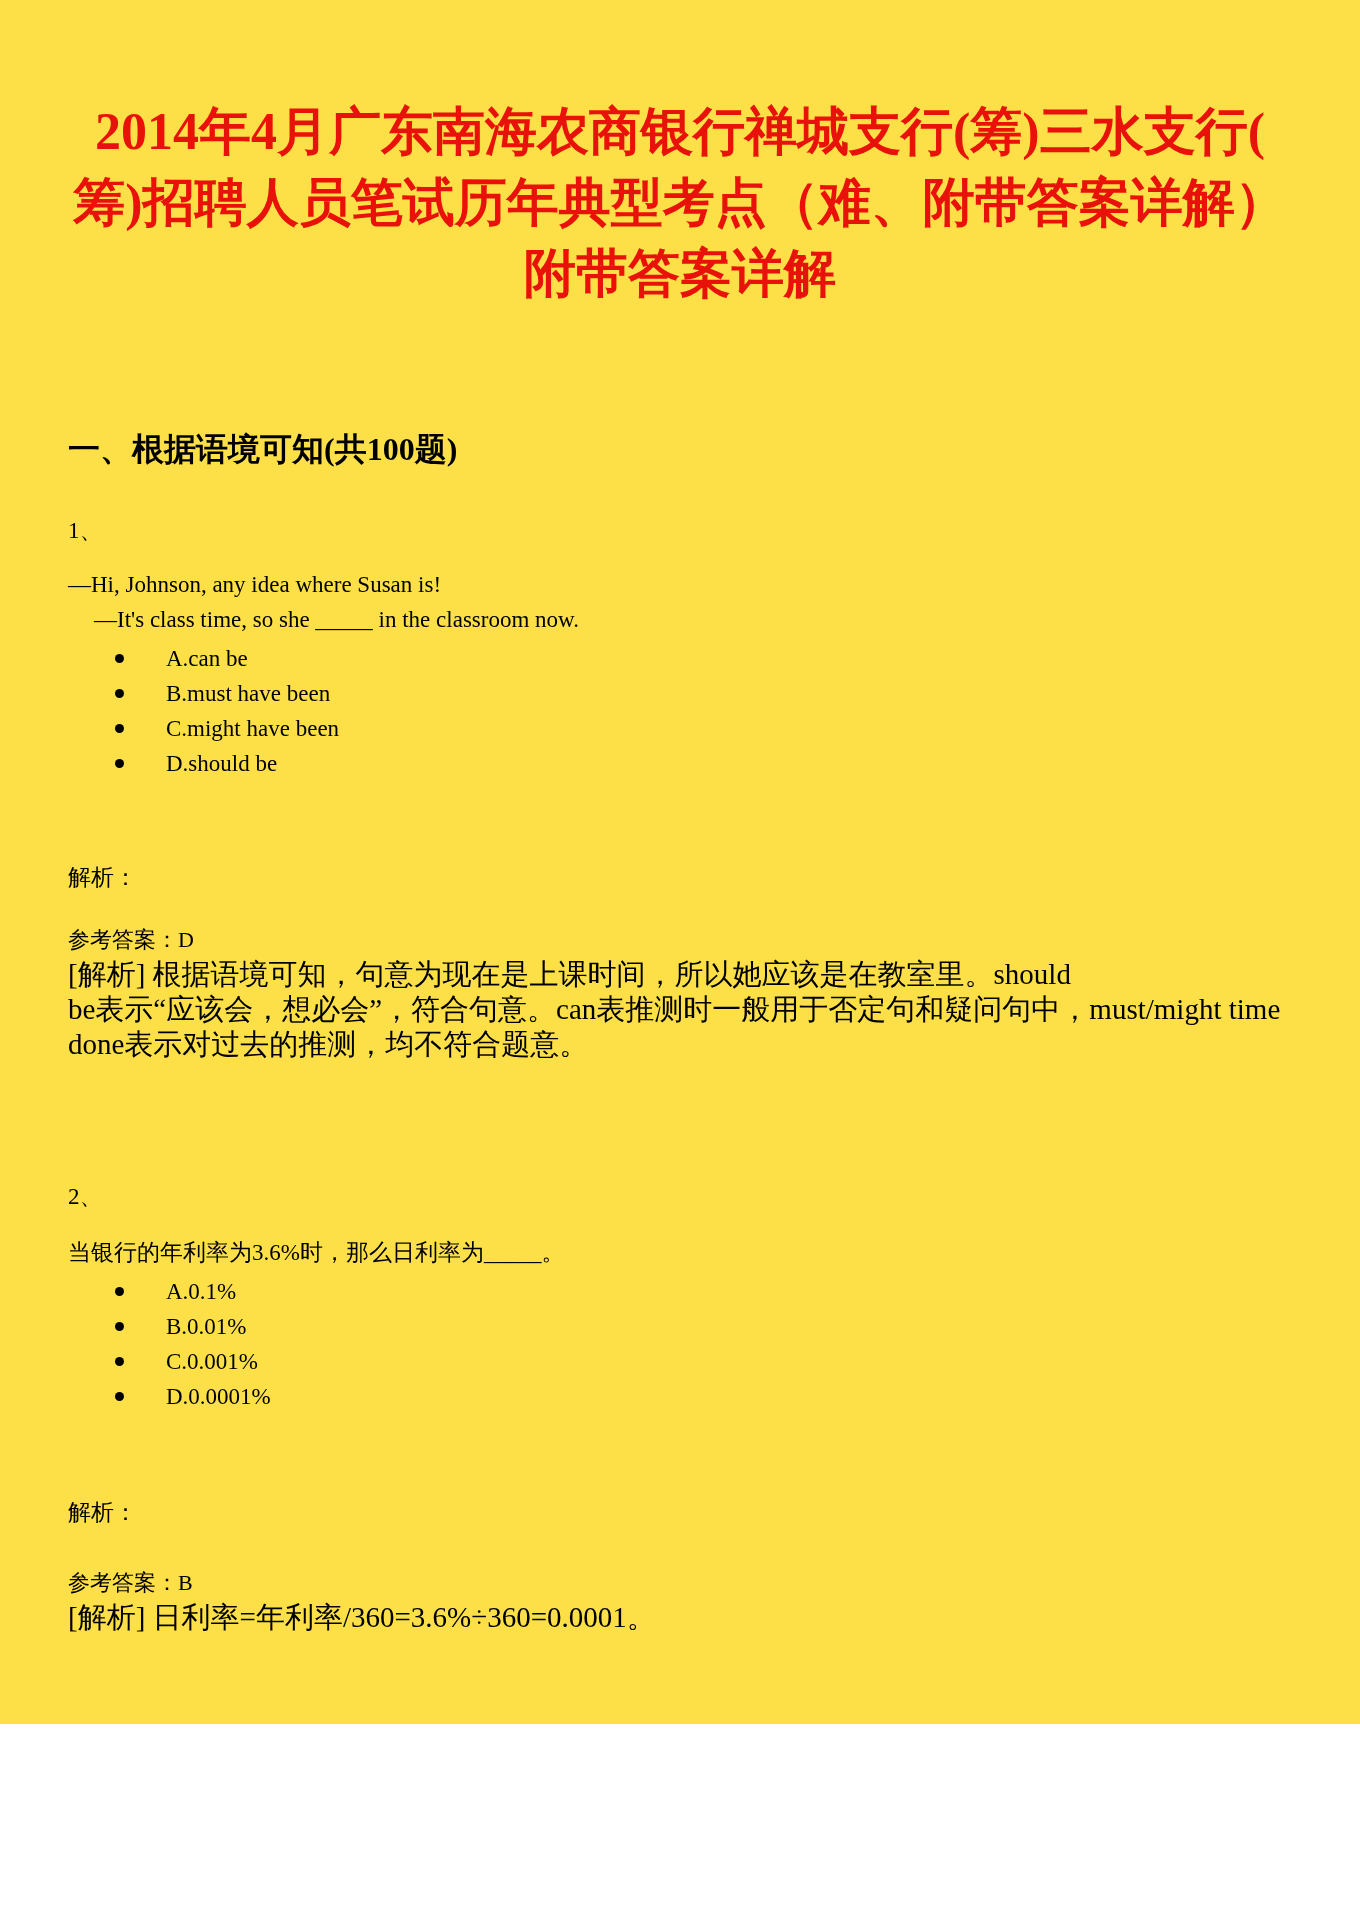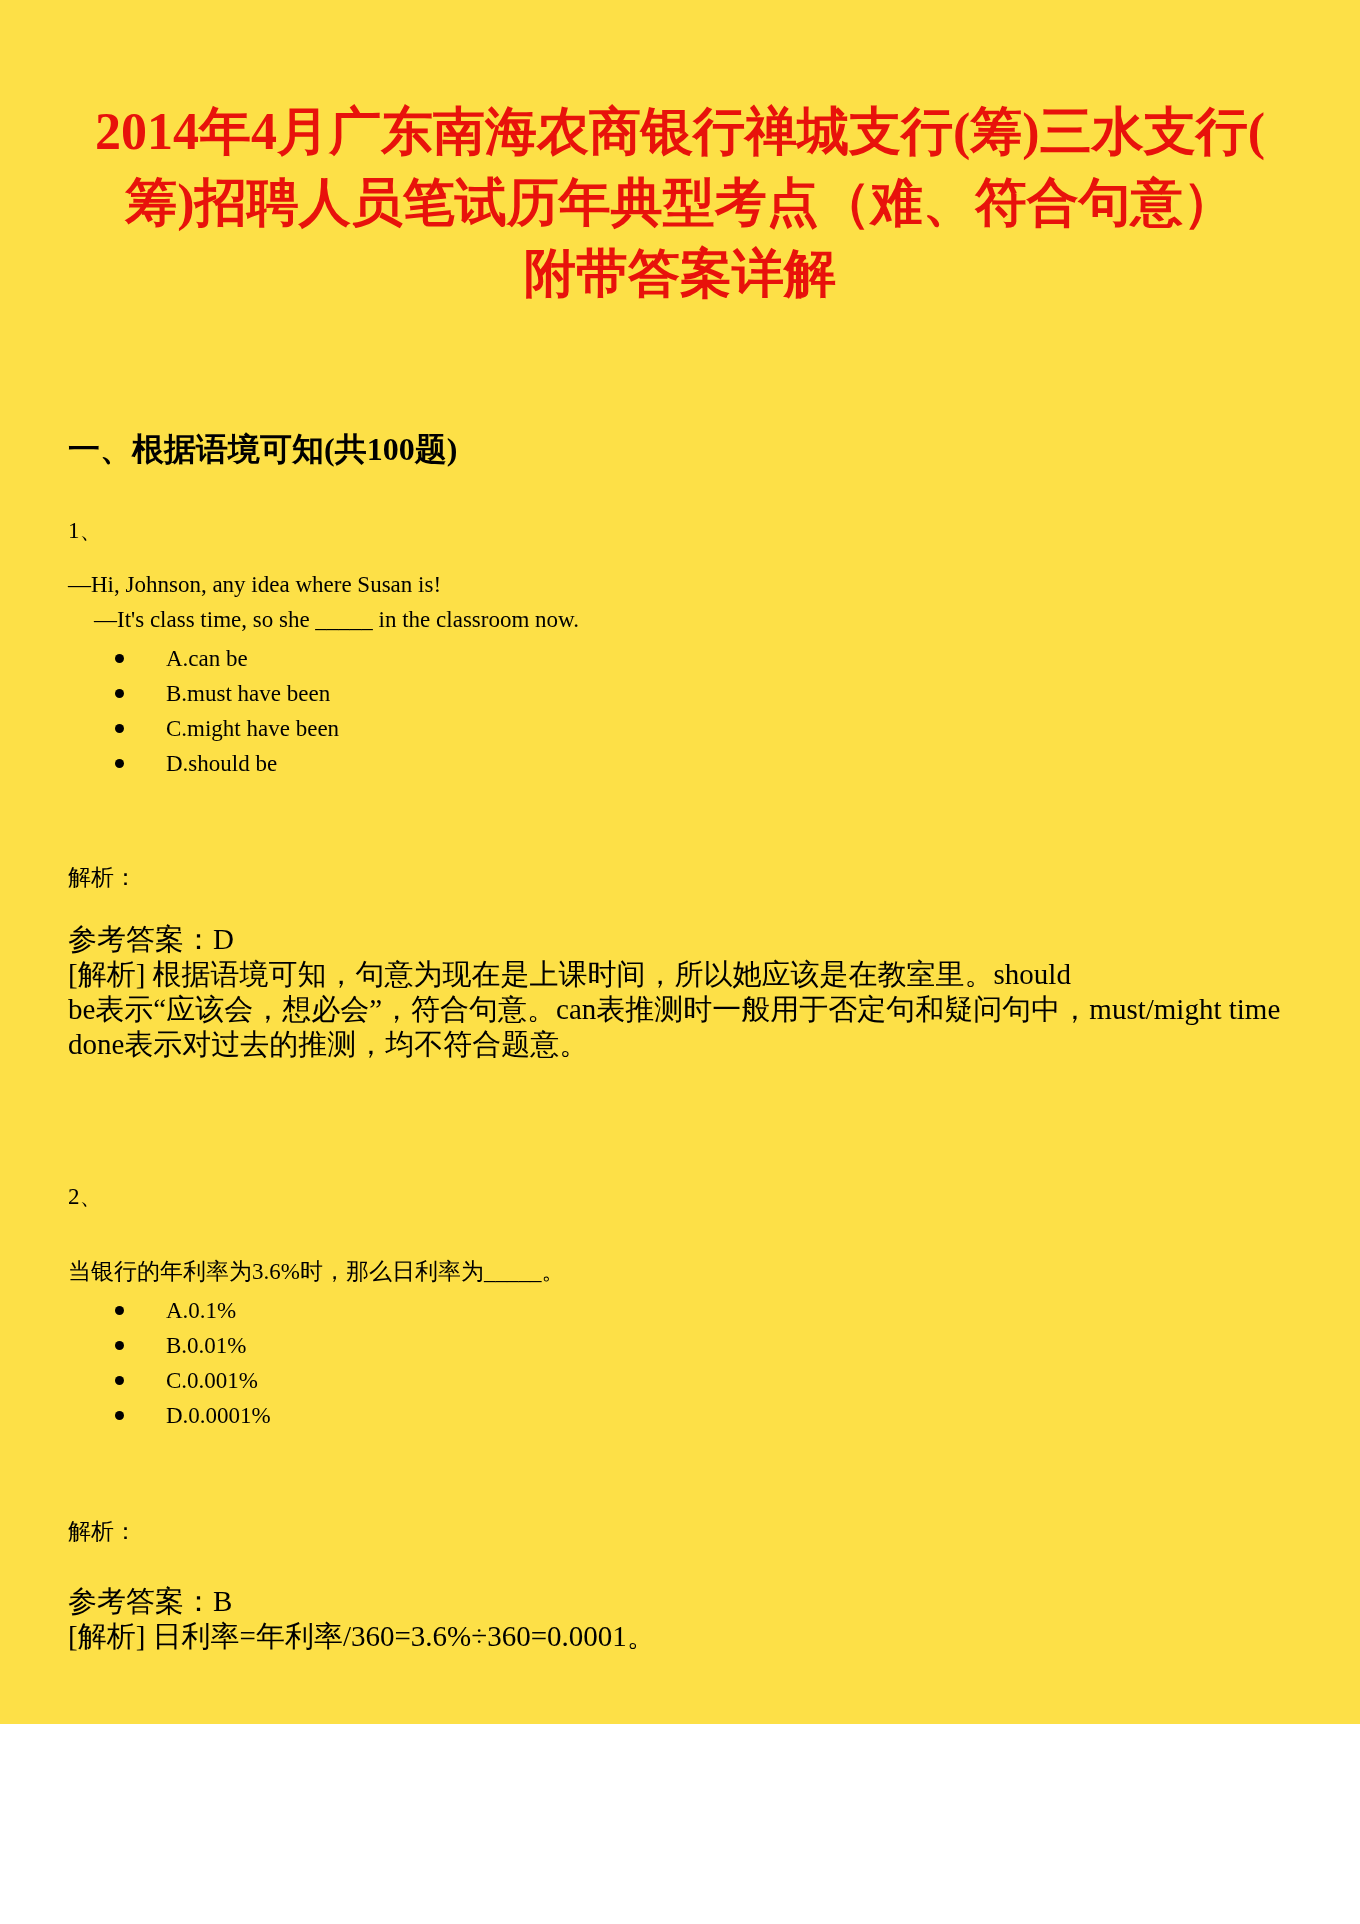--- a/index.html
+++ b/index.html
@@ -33,21 +33,21 @@
   }
   .qnum.q1{margin-top:45px;}
   .qnum.q2{margin-top:120px;}
   .qnum.q3{margin-top:114px;}
   .stem{
     margin-top:21px;
     font-size:23px;
     line-height:35px;
   }
   .stem .indent{padding-left:26px;}
-  .stem.q2{margin-top:42px;}
+  .stem.q2{margin-top:23px;}
   .options{margin-top:4px;}
   .options.q2{}
   .opt{
     display:flex;
     align-items:flex-start;
     font-size:23px;
     line-height:35px;
   }
   .bullet{
     flex:0 0 auto;
@@ -57,39 +57,39 @@
     background:#000000;
     margin:13px 42px 0 47px;
   }
   .analysis-label{
     font-size:23px;
     line-height:30px;
   }
   .analysis-label.q1{margin-top:82px;}
   .analysis-label.q2{margin-top:84px;}
   .answer-line{
-    font-size:29px;
+    font-size:22px;
     line-height:35px;
   }
   .answer-line.q1{margin-top:29px;}
   .answer-line.q2{margin-top:37px;}
   .expl{
     font-size:29px;
     line-height:35px;
     white-space:nowrap;
   }
 </style>
 </head>
 <body>
 
 <div class="page">
 
   <div class="title">
     <div>2014年4月广东南海农商银行禅城支行(筹)三水支行(</div>
-    <div>筹)招聘人员笔试历年典型考点（难、符合句意）</div>
+    <div>筹)招聘人员笔试历年典型考点（难、附带答案详解）</div>
     <div>附带答案详解</div>
   </div>
 
   <div class="content">
 
     <div class="heading">一、根据语境可知(共100题)</div>
 
     <div class="qnum q1">1、</div>
 
     <div class="stem">

